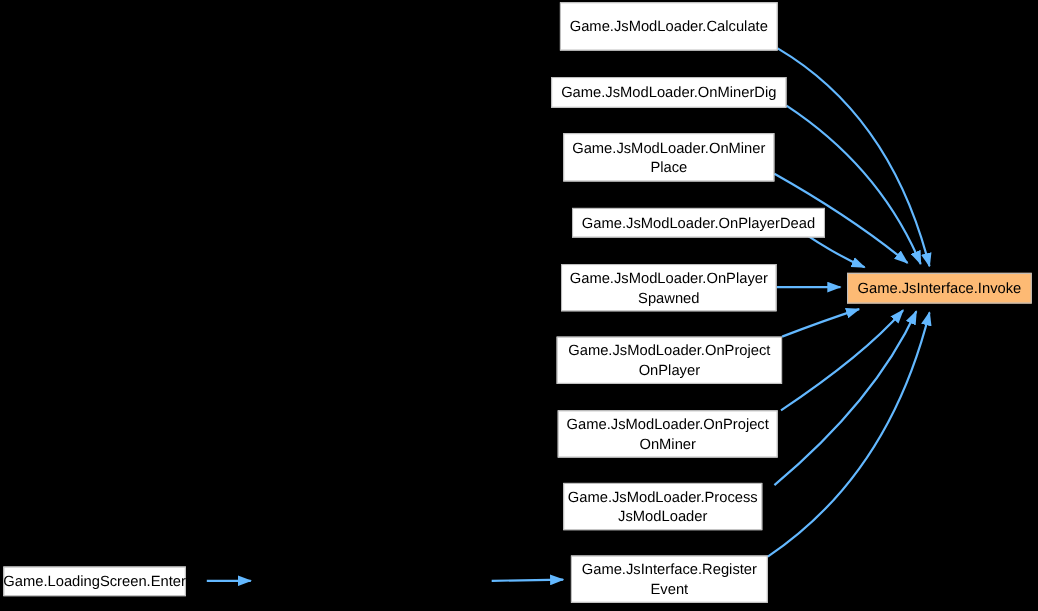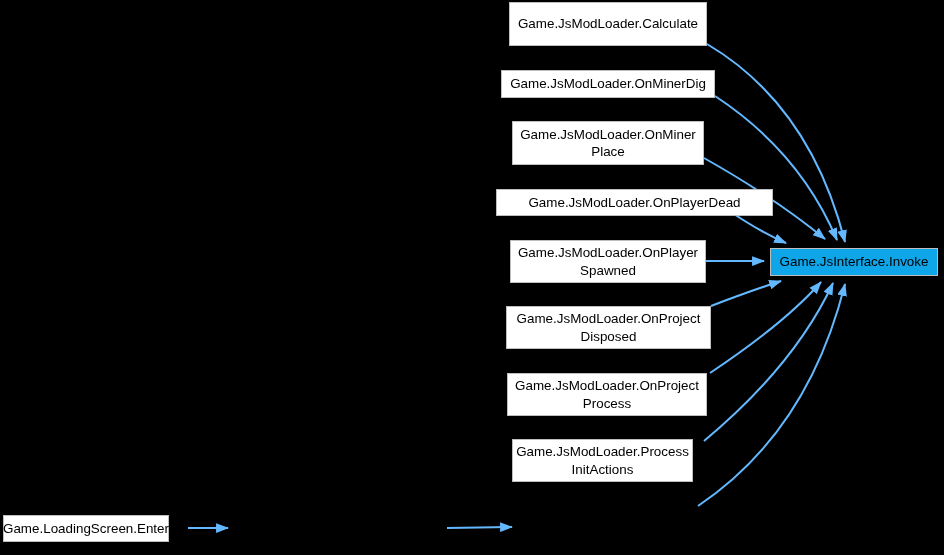--- a/index.html
+++ b/index.html
@@ -34,21 +34,21 @@
     flex-direction: column;
     align-items: center;
     justify-content: center;
     text-align: center;
     font-size: 13.4px;
     line-height: 17.5px;
     white-space: nowrap;
     cursor: pointer;
   }
   .node.focus {
-    background: #0ea5e9;
+    background: #fdba74;
     border-color: #bdbdbd;
     cursor: default;
     justify-content: center;
   }
   .edge {
     fill: none;
     stroke: #63b8ff;
     stroke-width: 2;
   }
 </style>
@@ -82,44 +82,48 @@
 
   <div class="node" style="left:512px;top:121px;width:192px;height:44px">
     <span>Game.JsModLoader.OnMiner</span>
     <span>Place</span>
   </div>
 
   <div class="node" style="left:501px;top:70px;width:214px;height:28px">
     <span>Game.JsModLoader.OnMinerDig</span>
   </div>
 
-  <div class="node" style="left:496px;top:189px;width:277px;height:27px">
+  <div class="node" style="left:520px;top:189px;width:230px;height:27px">
     <span>Game.JsModLoader.OnPlayerDead</span>
   </div>
 
   <div class="node" style="left:510px;top:240px;width:196px;height:43px">
     <span>Game.JsModLoader.OnPlayer</span>
     <span>Spawned</span>
   </div>
 
   <div class="node" style="left:506px;top:306px;width:205px;height:43px">
     <span>Game.JsModLoader.OnProject</span>
-    <span>Disposed</span>
+    <span>OnPlayer</span>
   </div>
 
   <div class="node" style="left:507px;top:373px;width:200px;height:43px">
     <span>Game.JsModLoader.OnProject</span>
-    <span>Process</span>
+    <span>OnMiner</span>
   </div>
 
   <div class="node" style="left:512px;top:439px;width:181px;height:43px">
     <span>Game.JsModLoader.Process</span>
-    <span>InitActions</span>
+    <span>JsModLoader</span>
   </div>
 
+  <div class="node" style="left:519px;top:505px;width:179px;height:43px">
+    <span>Game.JsInterface.Register</span>
+    <span>Event</span>
+  </div>
 
   <div class="node focus" style="left:770px;top:248px;width:168px;height:28px">
     <span>Game.JsInterface.Invoke</span>
   </div>
 
   <div class="node" style="left:3px;top:515px;width:166px;height:27px">
     <span>Game.LoadingScreen.Enter</span>
   </div>
 
 

